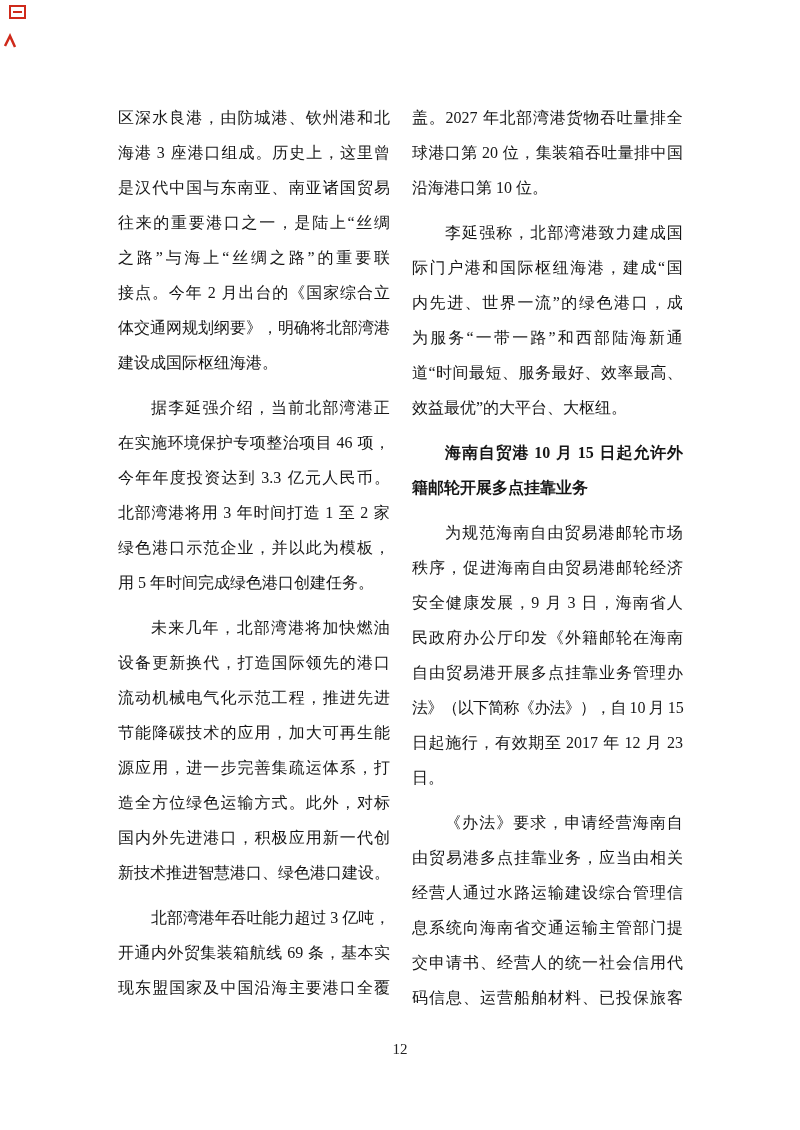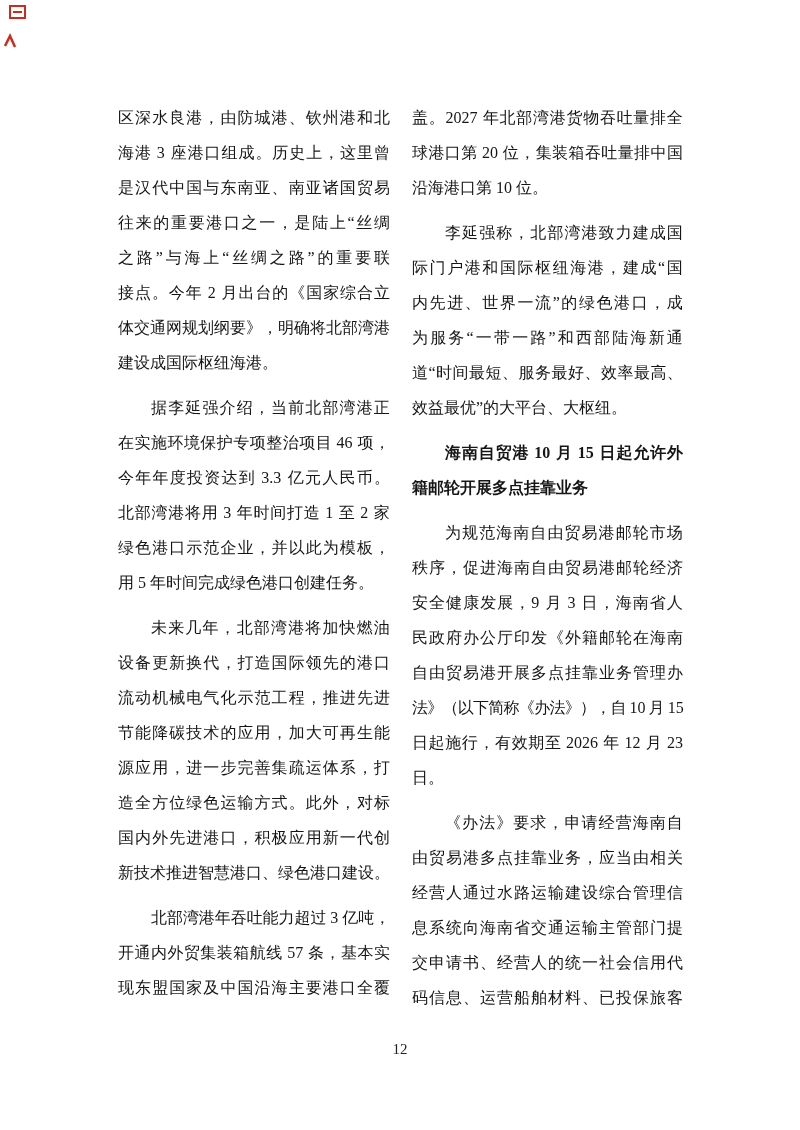--- a/index.html
+++ b/index.html
@@ -486,21 +486,21 @@
           <span>通</span>
           <span>内</span>
           <span>外</span>
           <span>贸</span>
           <span>集</span>
           <span>装</span>
           <span>箱</span>
           <span>航</span>
           <span>线</span>
           <span>&nbsp;</span>
-          <span>57</span>
+          <span>69</span>
           <span>&nbsp;</span>
           <span>条</span>
           <span>，</span>
           <span>基</span>
           <span>本</span>
           <span>实</span>
         </div>
         <div class="line j">
           <span>现</span>
           <span>东</span>
@@ -833,21 +833,21 @@
           <span>日</span>
           <span>起</span>
           <span>施</span>
           <span>行</span>
           <span>，</span>
           <span>有</span>
           <span>效</span>
           <span>期</span>
           <span>至</span>
           <span>&nbsp;</span>
-          <span>2026</span>
+          <span>2017</span>
           <span>&nbsp;</span>
           <span>年</span>
           <span>&nbsp;</span>
           <span>12</span>
           <span>&nbsp;</span>
           <span>月</span>
           <span>&nbsp;</span>
           <span>23</span>
         </div>
         <div class="line">

